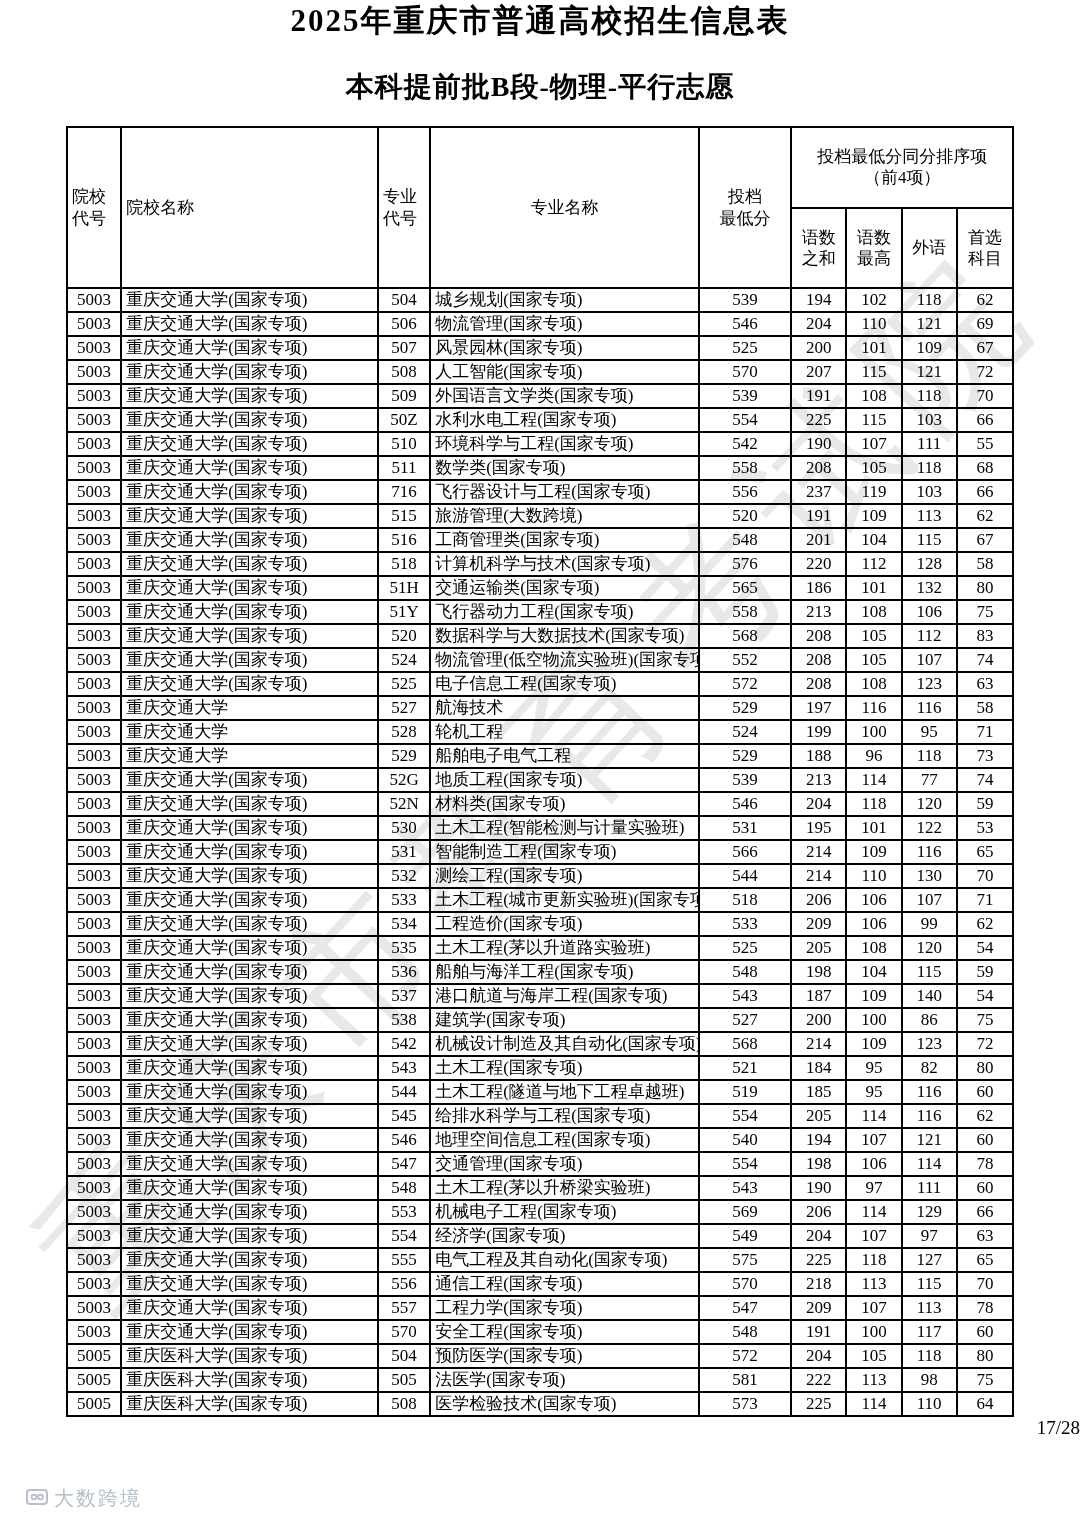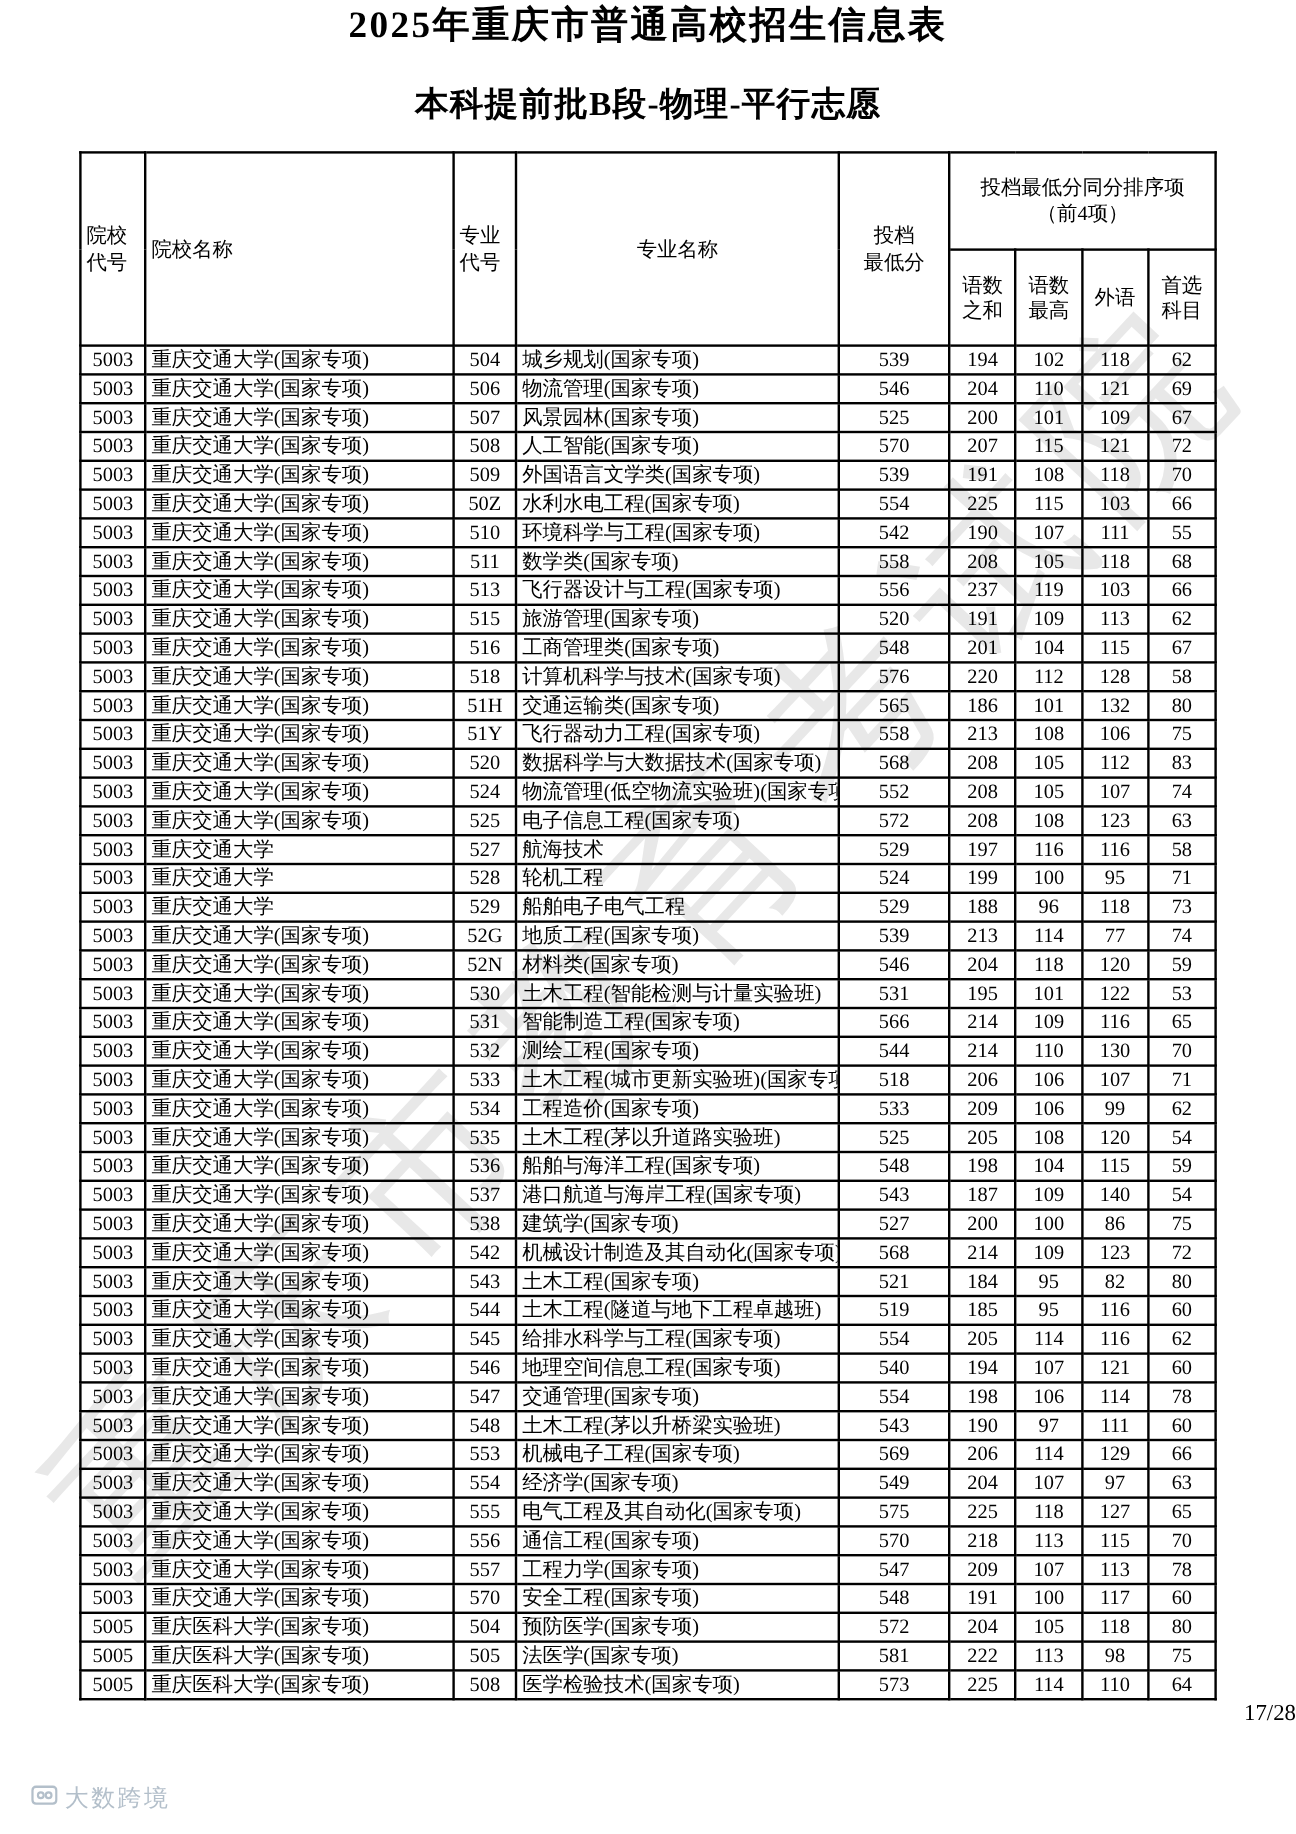--- a/index.html
+++ b/index.html
@@ -173,33 +173,33 @@
         <td class="c3">数学类(国家专项)</td>
         <td class="c4">558</td>
         <td class="c5">208</td>
         <td class="c6">105</td>
         <td class="c7">118</td>
         <td class="c8">68</td>
       </tr>
       <tr>
         <td class="c0">5003</td>
         <td class="c1">重庆交通大学(国家专项)</td>
-        <td class="c2">513</td>
+        <td class="c2">716</td>
         <td class="c3">飞行器设计与工程(国家专项)</td>
         <td class="c4">556</td>
         <td class="c5">237</td>
         <td class="c6">119</td>
         <td class="c7">103</td>
         <td class="c8">66</td>
       </tr>
       <tr>
         <td class="c0">5003</td>
         <td class="c1">重庆交通大学(国家专项)</td>
         <td class="c2">515</td>
-        <td class="c3">旅游管理(国家专项)</td>
+        <td class="c3">旅游管理(大数跨境)</td>
         <td class="c4">520</td>
         <td class="c5">191</td>
         <td class="c6">109</td>
         <td class="c7">113</td>
         <td class="c8">62</td>
       </tr>
       <tr>
         <td class="c0">5003</td>
         <td class="c1">重庆交通大学(国家专项)</td>
         <td class="c2">516</td>

